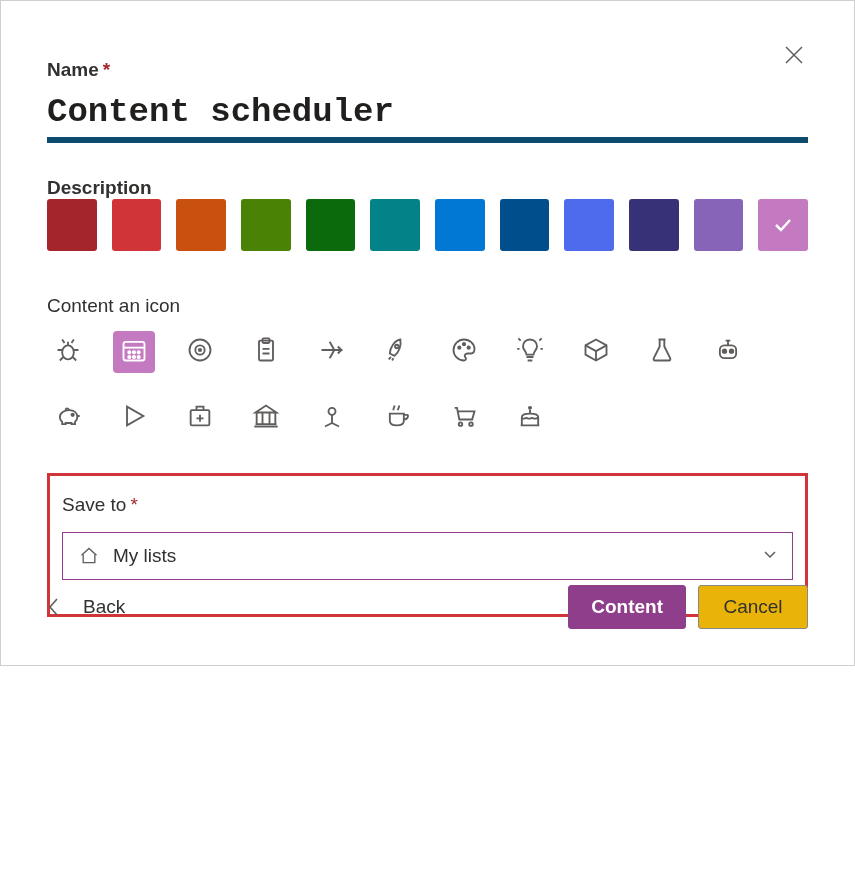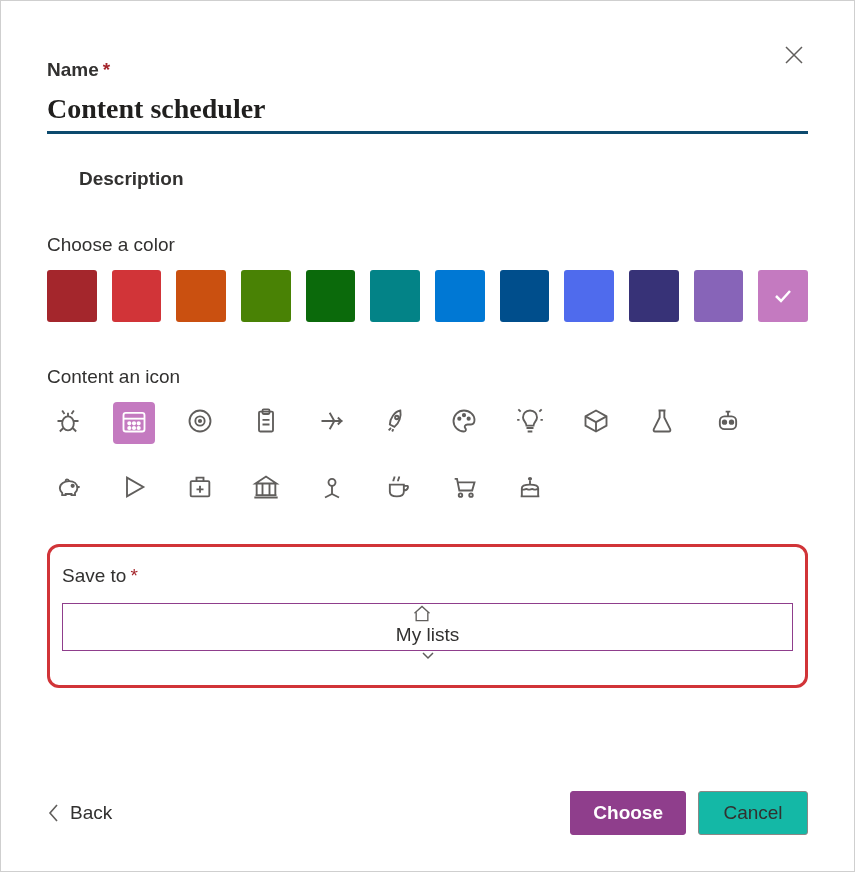--- a/index.html
+++ b/index.html
@@ -8,21 +8,21 @@
     width: 855px;
     height: 872px;
     background: #fff;
     font-family: "Segoe UI", "Segoe UI Web", Arial, sans-serif;
     color: #323130;
   }
   .dialog {
     position: relative;
     box-sizing: border-box;
     width: 855px;
-    height: 872px;
+    height: 666px;
     padding: 38px 46px 36px 46px;
     border: 1px solid #cfcfcf;
   }
   .close-btn {
     position: absolute;
     top: 40px;
     right: 46px;
     width: 28px;
     height: 28px;
     display: flex;
@@ -35,27 +35,27 @@
   .field:first-child { margin-top: 0; }
   .label {
     font-size: 19px;
     font-weight: 600;
     color: #323130;
   }
   .label .req { color: #a4262c; margin-left: 4px; }
   .name-input {
     width: 100%;
     border: none;
-    border-bottom: 3px solid #0c4a6e;
-    font-size: 28px;
+    border-bottom: 6px solid #0c4a6e;
+    font-size: 34px;
     font-weight: 700;
     color: #201f1e;
     padding: 12px 0 6px 0;
     outline: none;
-    font-family: Liberation Serif, serif;
+    font-family: Liberation Mono, monospace;
     background: transparent;
   }
   .desc-input {
     width: 100%;
     border: none;
     border-bottom: 1px solid #8a8886;
     font-size: 20px;
     color: #201f1e;
     padding: 10px 0 6px 0;
     outline: none;
@@ -99,37 +99,36 @@
     color: #605e5c;
   }
   .icon-option.selected {
     background: #c47ac0;
     color: #fff;
   }
   .save-to-section {
     margin-top: 34px;
     border: 3px solid #d13438;
     padding: 18px 12px 34px 12px;
-    border-radius: 12px;
+    border-radius: 0;
   }
   .save-to-section .label {
     font-size: 19px;
     font-weight: 400;
   }
   .dropdown {
     margin-top: 16px;
     border: 1px solid #8f3e8c;
     height: 46px;
     display: flex;
     align-items: center;
     padding: 0 14px;
     cursor: pointer;
     color: #323130;
     font-size: 19px;
-    flex-direction: column;
   }
   .dropdown .dd-icon {
     width: 24px;
     display: flex;
     align-items: center;
     justify-content: center;
     color: #605e5c;
     margin-right: 12px;
   }
   .dropdown .dd-text { flex: 1; }
@@ -138,21 +137,21 @@
     position: absolute;
     left: 46px;
     right: 46px;
     bottom: 36px;
     display: flex;
     align-items: center;
   }
   .back-btn {
     display: flex;
     align-items: center;
-    gap: 9px;
+    gap: 22px;
     font-size: 19px;
     color: #323130;
     cursor: pointer;
   }
   .back-btn svg { color: #605e5c; }
   .footer-spacer { flex: 1; }
   .btn {
     height: 44px;
     min-width: 110px;
     padding: 0 22px;
@@ -162,21 +161,21 @@
     font-family: inherit;
   }
   .btn-primary {
     background: #8f3e8c;
     color: #fff;
     border: 1px solid #8f3e8c;
     font-weight: 600;
     margin-right: 12px;
   }
   .btn-secondary {
-    background: #14b8a6;
+    background: #eab308;
     color: #323130;
     border: 1px solid #8a8886;
   }
 </style>
 </head>
 <body>
 
 <div class="dialog">
 
   <div class="close-btn">
@@ -185,25 +184,24 @@
       </svg>
   </div>
 
   <div class="field">
     <div class="label">
       <span>Name</span><span class="req">*</span>
     </div>
     <input class="name-input" type="text" value="Content scheduler" style="">
   </div>
 
-  <div class="field" style="margin-top:34px;margin-left:32px;">
+  <div class="field" style="margin-top:34px;">
     <div class="label">Description</div>
   </div>
 
-  <div class="section-label">Choose a color</div>
   <div class="color-row" id="color-row">
       <div class="color-swatch" style="background: rgb(164, 38, 44);"></div>
       <div class="color-swatch" style="background: rgb(209, 52, 56);"></div>
       <div class="color-swatch" style="background: rgb(202, 80, 16);"></div>
       <div class="color-swatch" style="background: rgb(73, 130, 5);"></div>
       <div class="color-swatch" style="background: rgb(11, 106, 11);"></div>
       <div class="color-swatch" style="background: rgb(3, 131, 135);"></div>
       <div class="color-swatch" style="background: rgb(0, 120, 212);"></div>
       <div class="color-swatch" style="background: rgb(0, 78, 140);"></div>
       <div class="color-swatch" style="background: rgb(79, 107, 237);"></div>
@@ -367,17 +365,17 @@
   </div>
 
   <div class="footer">
     <div class="back-btn">
       <svg width="14" height="22" viewBox="0 0 14 22" fill="none" stroke="currentColor" stroke-width="1.6">
           <path d="M10 3 L3 11 L10 19"></path>
         </svg>
       <span>Back</span>
     </div>
     <div class="footer-spacer"></div>
-    <button class="btn btn-primary">Choose</button>
+    <button class="btn btn-primary">Content</button>
     <button class="btn btn-secondary">Cancel</button>
   </div>
 
 </div>
 
 </body></html>

